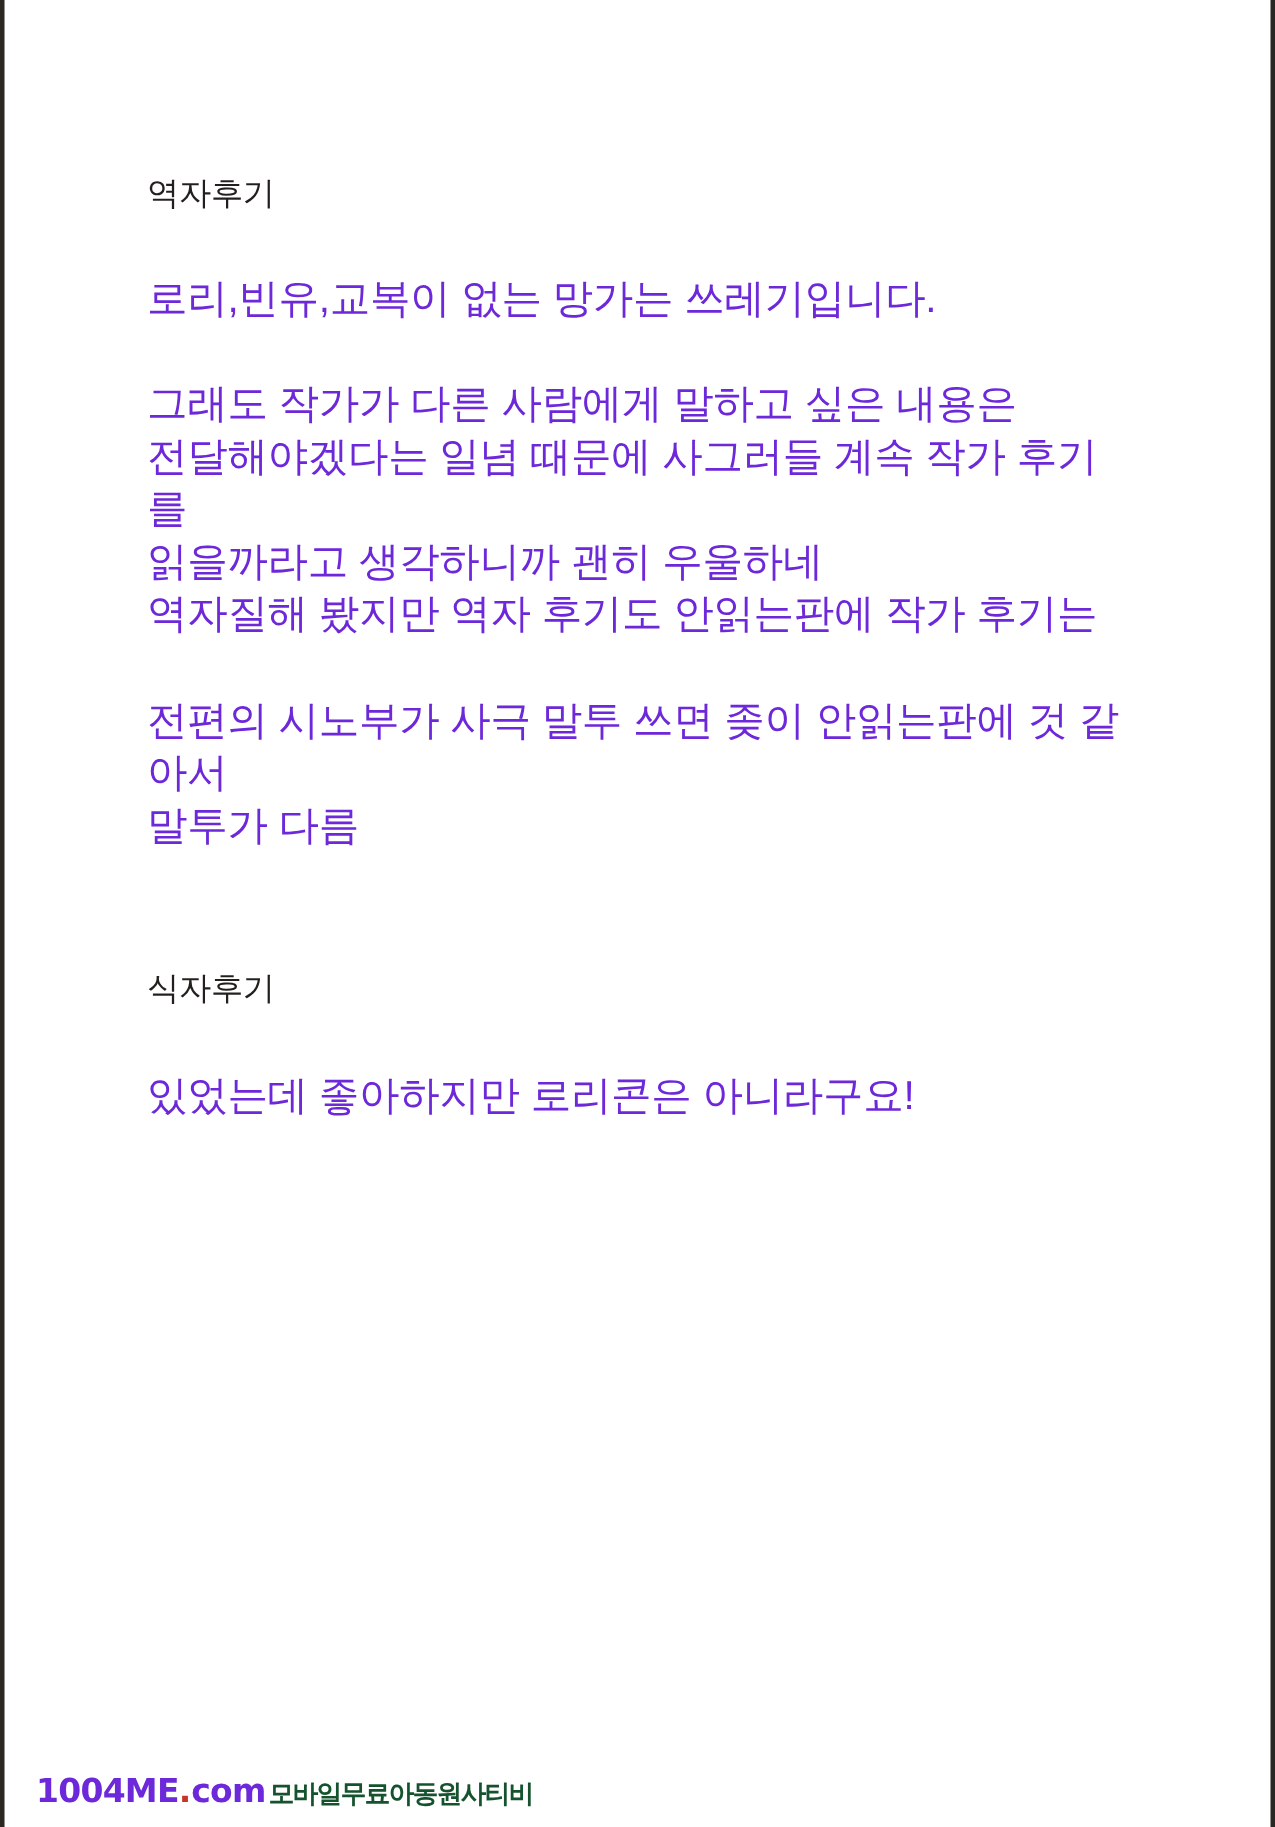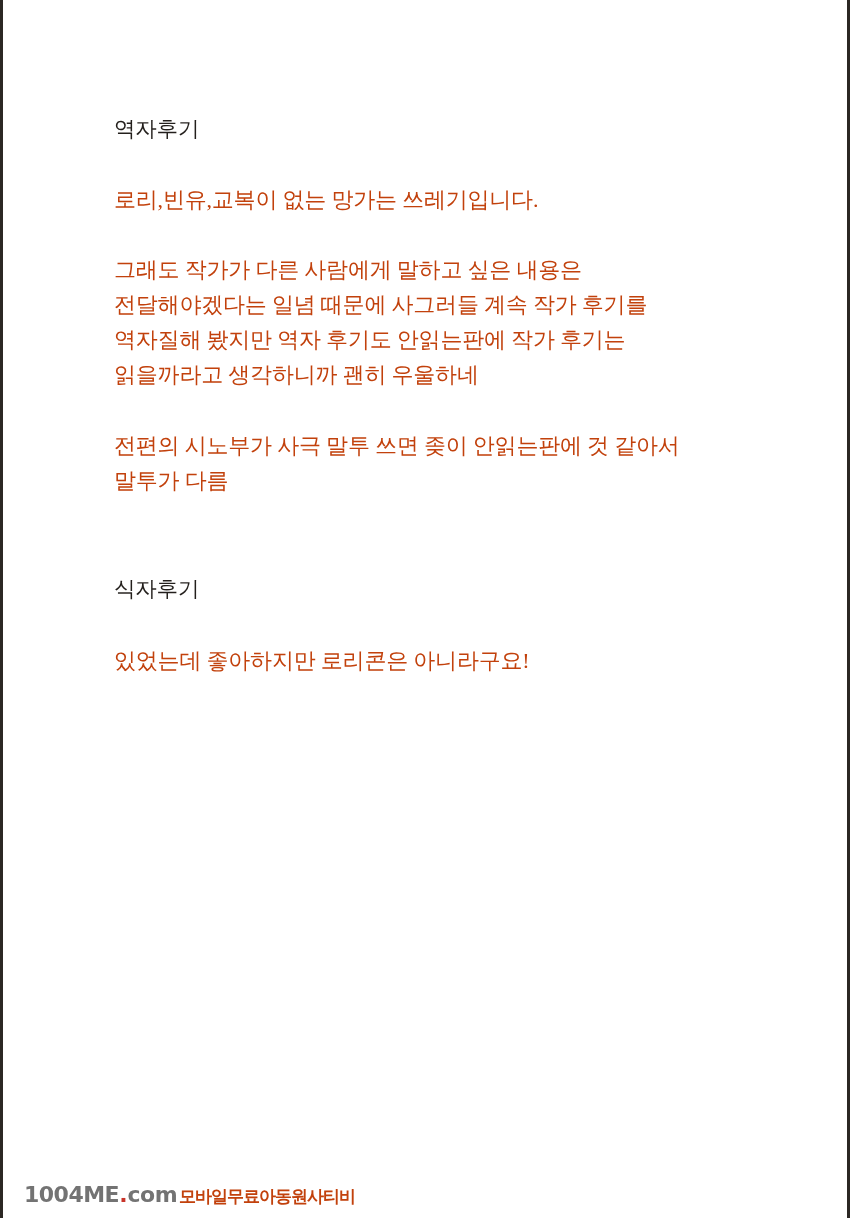--- a/index.html
+++ b/index.html
@@ -26,28 +26,27 @@
   }
 
   .content {
     position: absolute;
     left: 95px;
     top: 112px;
     width: 660px;
   }
 
   .block {
-    margin: 0 0 0 16px;
-    font-family: Liberation Serif, serif;
+    margin: 0 0 0 0;
   }
 
   .line {
-    font-size: 22px;
+    font-size: 27px;
     line-height: 35px;
-    color: #c2410c;
+    color: #6d28d9;
     letter-spacing: -0.2px;
     white-space: pre-wrap;
   }
 
   .heading {
     font-size: 21.5px;
     line-height: 35px;
     color: #231f1c;
     letter-spacing: -0.2px;
   }
@@ -70,36 +69,36 @@
   }
   .footer-inner {
     display: flex;
     align-items: baseline;
     padding-left: 18px;
   }
   .wm-main {
     font-family: "DejaVu Sans", sans-serif;
     font-weight: bold;
     font-size: 22px;
-    color: #737373;
+    color: #6d28d9;
     letter-spacing: -0.5px;
     line-height: 1;
     text-align: right;
   }
   .wm-dot {
     font-family: "DejaVu Sans", sans-serif;
     font-weight: bold;
     font-size: 22px;
     color: #c9342a;
     line-height: 1;
   }
   .wm-sub {
     font-size: 17px;
     font-weight: bold;
-    color: #c2410c;
+    color: #14532d;
     letter-spacing: -1px;
     line-height: 1;
     margin-left: 2px;
   }
 </style>
 </head>
 <body>
 
 <div class="page">
 
@@ -110,22 +109,22 @@
       <div class="gap-sm"></div>
 
       <div>
         <div class="line">로리,빈유,교복이 없는 망가는 쓰레기입니다.</div>
       </div>
       <div class="gap-sm"></div>
 
       <div>
         <div class="line">그래도 작가가 다른 사람에게 말하고 싶은 내용은</div>
         <div class="line">전달해야겠다는 일념 때문에 사그러들 계속 작가 후기를</div>
+        <div class="line">읽을까라고 생각하니까 괜히 우울하네</div>
         <div class="line">역자질해 봤지만 역자 후기도 안읽는판에 작가 후기는</div>
-        <div class="line">읽을까라고 생각하니까 괜히 우울하네</div>
       </div>
       <div class="gap-md"></div>
 
       <div>
         <div class="line">전편의 시노부가 사극 말투 쓰면 좆이 안읽는판에 것 같아서</div>
         <div class="line">말투가 다름</div>
       </div>
     </div>
 
     <div class="gap-xl"></div>

